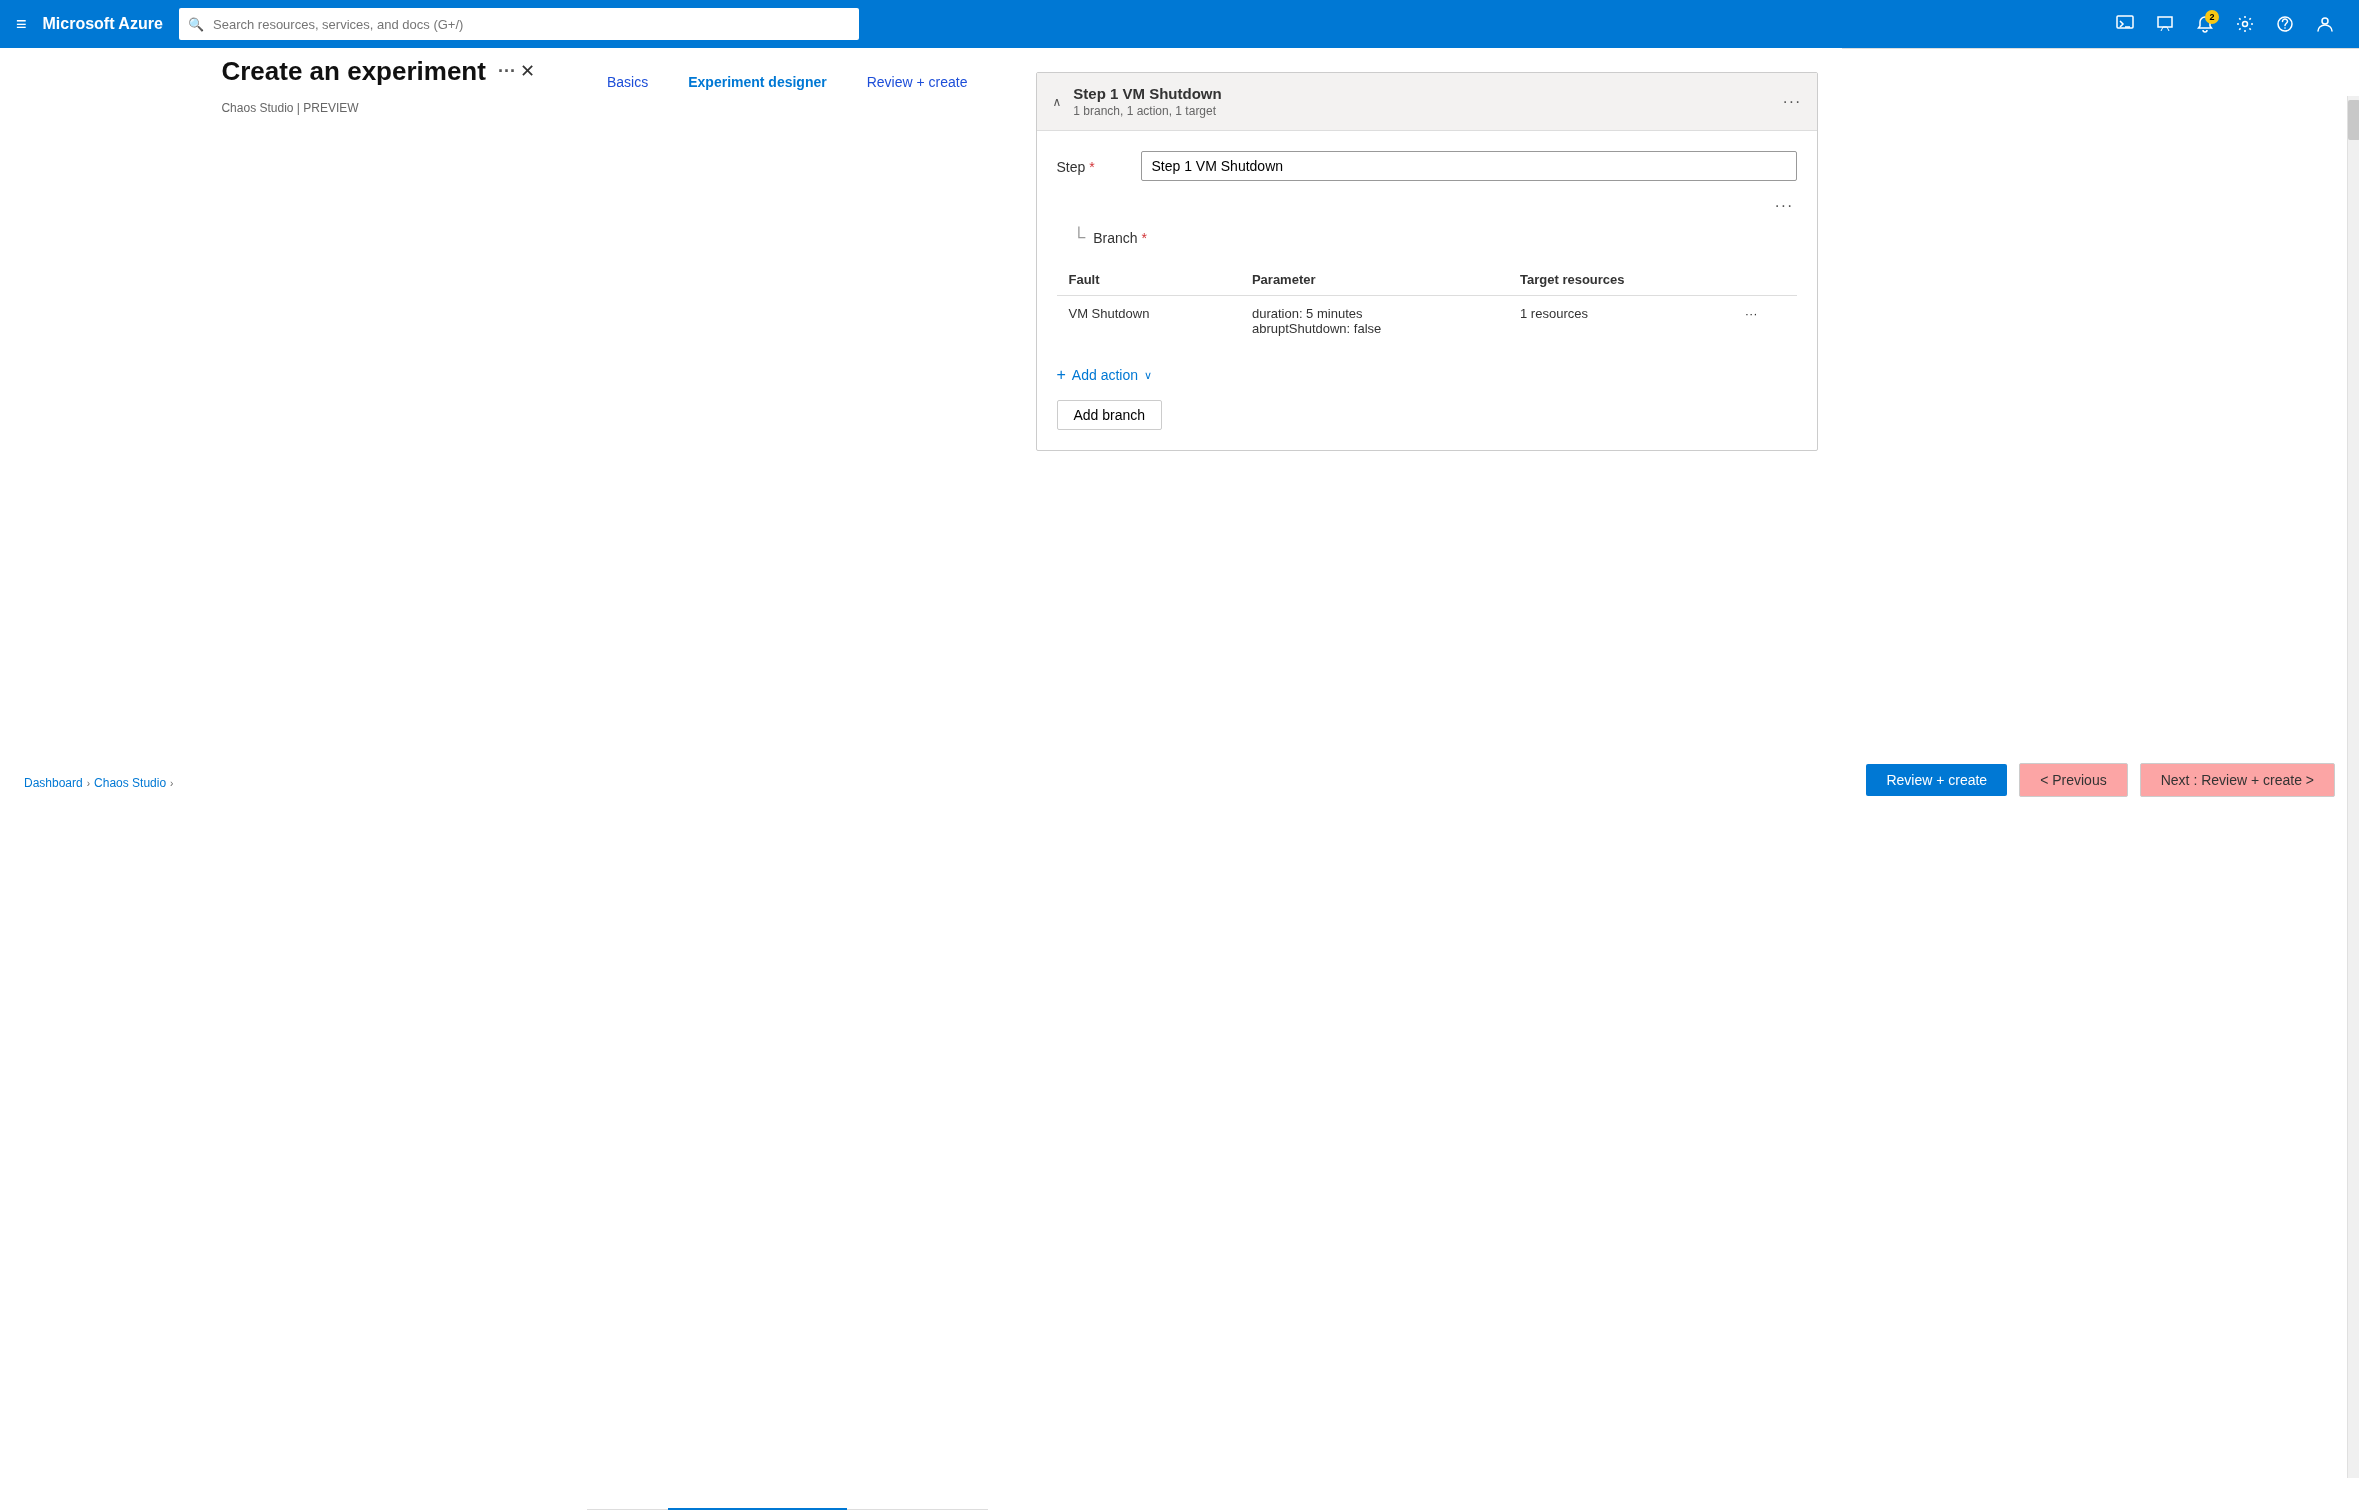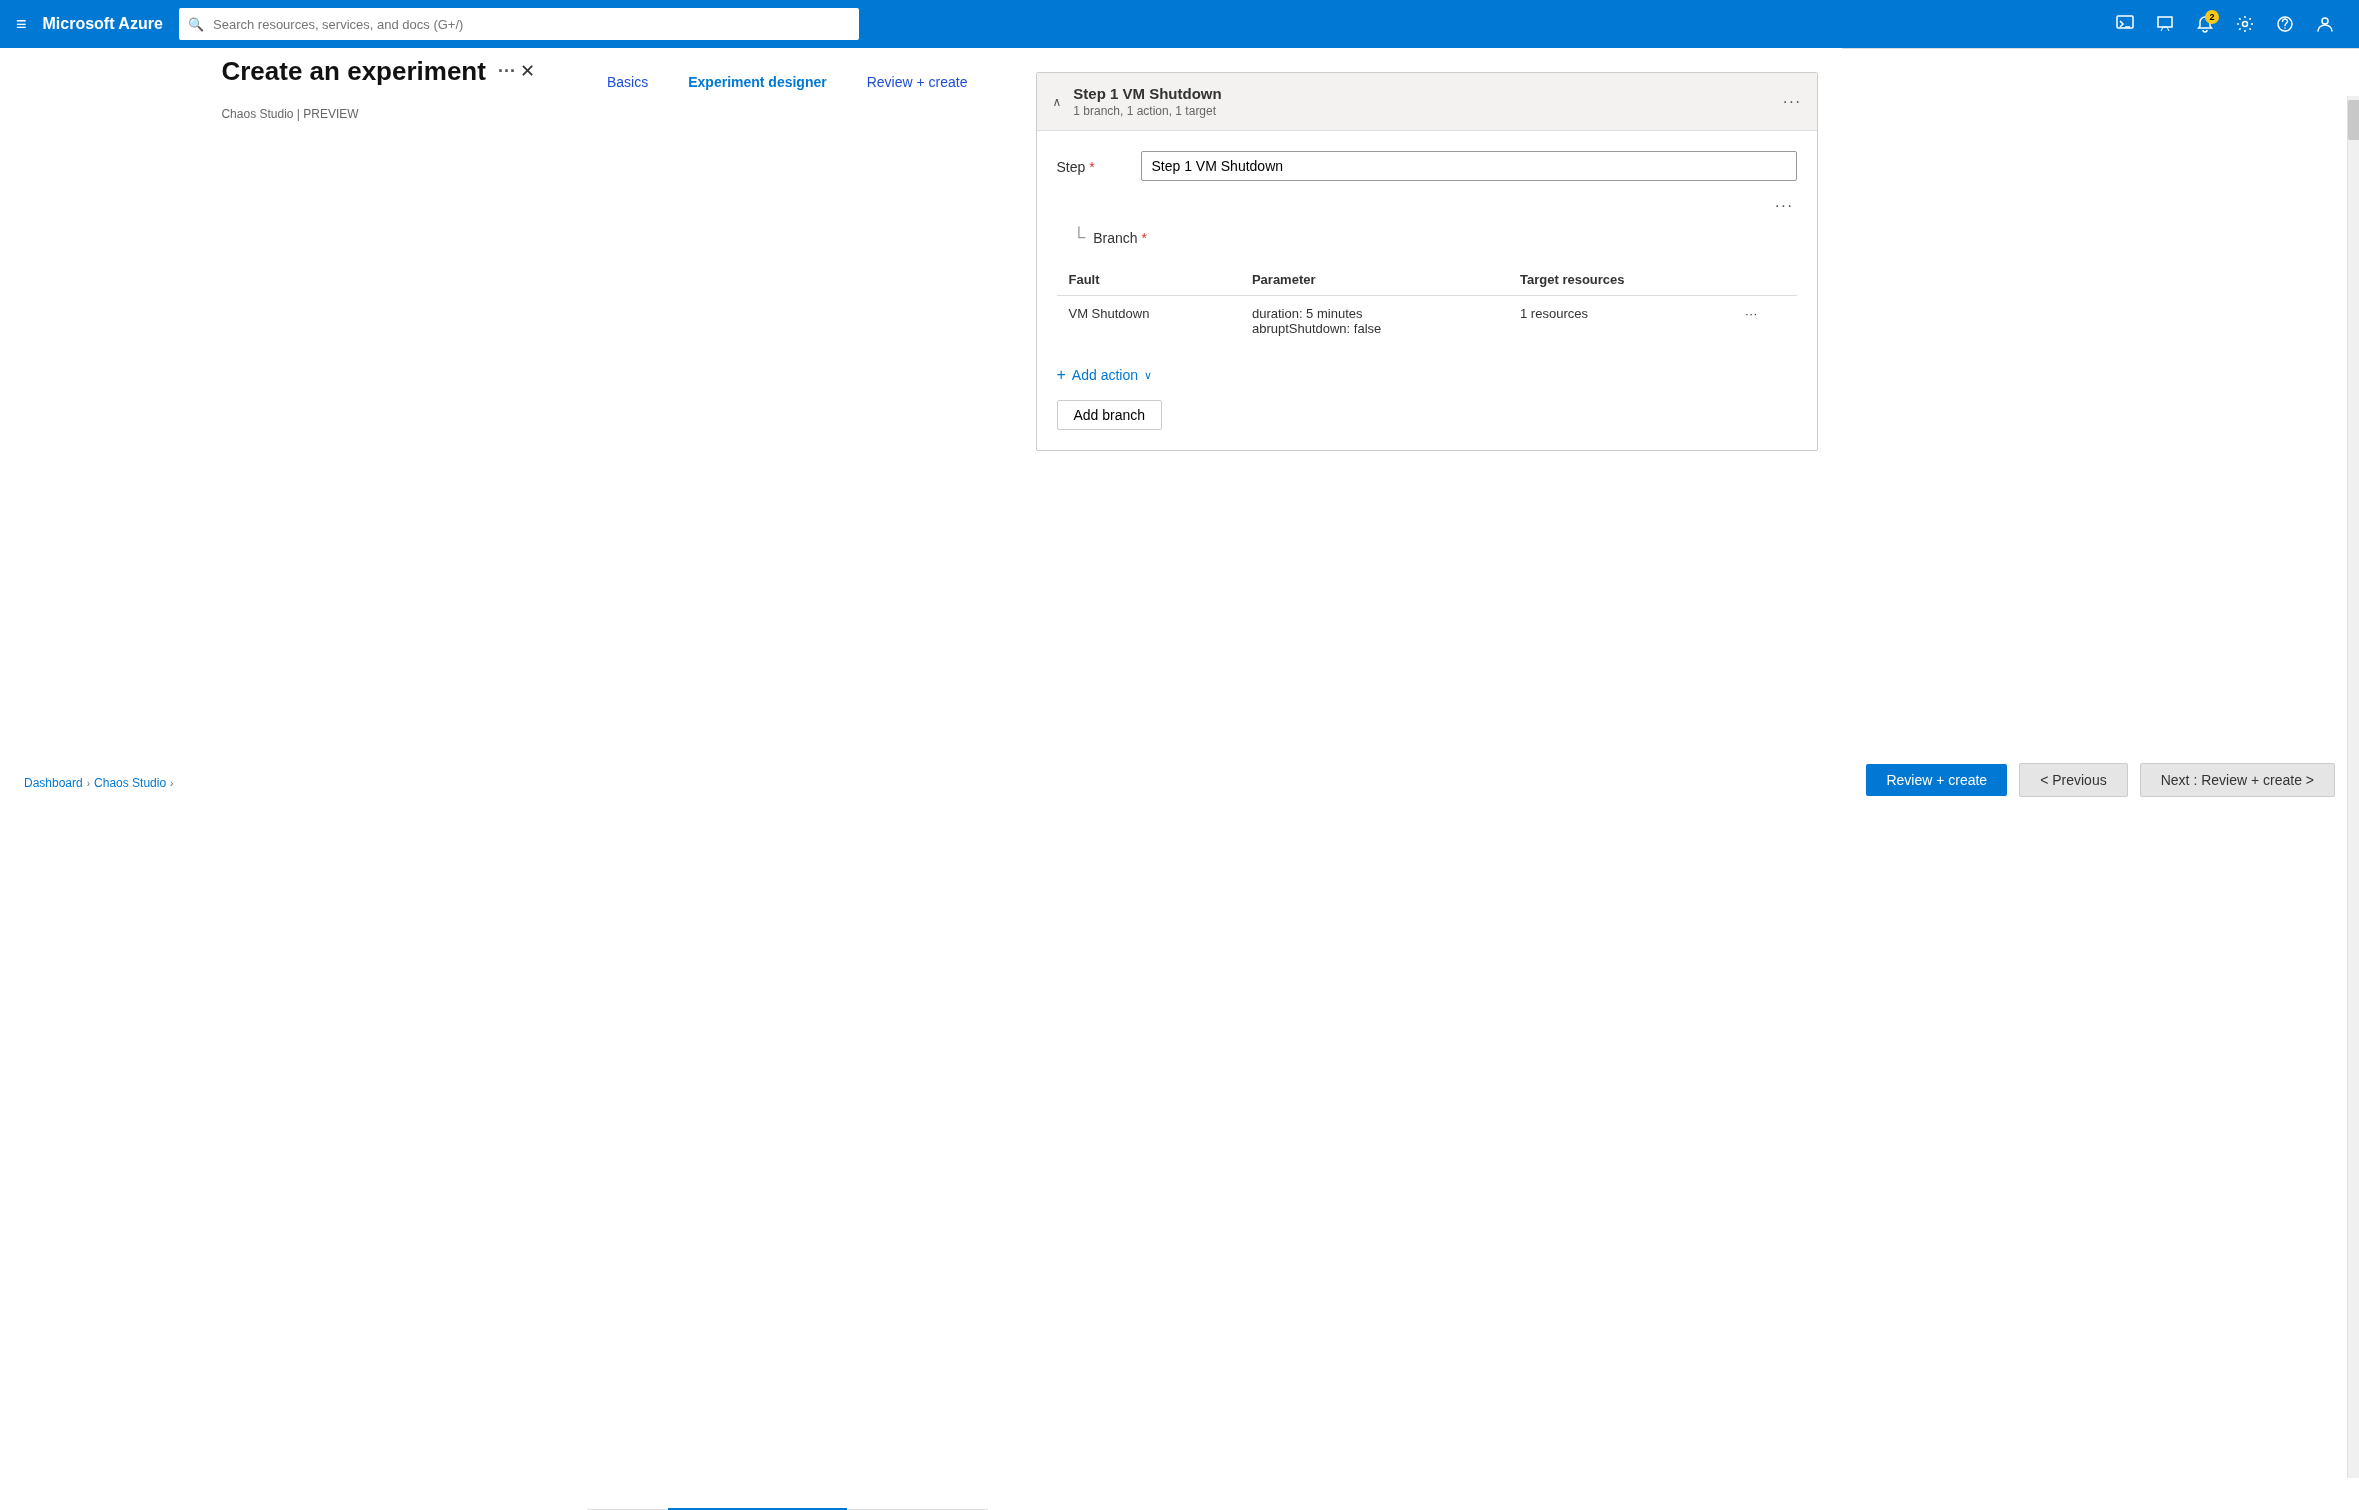--- a/index.html
+++ b/index.html
@@ -95,21 +95,21 @@
     .page-title-section {}
     .page-title {
       font-size: 26px;
       font-weight: 600;
       color: #111;
       display: flex;
       align-items: center;
       gap: 12px;
     }
     .page-title-dots { font-size: 18px; color: #555; cursor: pointer; }
-    .page-subtitle { font-size: 12px; color: #666; margin-top: 20px; }
+    .page-subtitle { font-size: 12px; color: #666; margin-top: 14px; }
     .close-btn {
       font-size: 18px;
       cursor: pointer;
       color: #333;
       padding: 4px;
       border-radius: 2px;
     }
 
     
     .tabs {
@@ -307,21 +307,21 @@
     .btn-primary {
       background: #0078d4;
       color: white;
       border: none;
       padding: 8px 20px;
       font-size: 14px;
       cursor: pointer;
       border-radius: 2px;
     }
     .btn-secondary {
-      background: #e5e5e5;
+      background: #fca5a5;
       color: #333;
       border: 1px solid #ccc;
       padding: 8px 20px;
       font-size: 14px;
       cursor: pointer;
       border-radius: 2px;
     }
 
     .outer-wrapper {
       position: relative;

